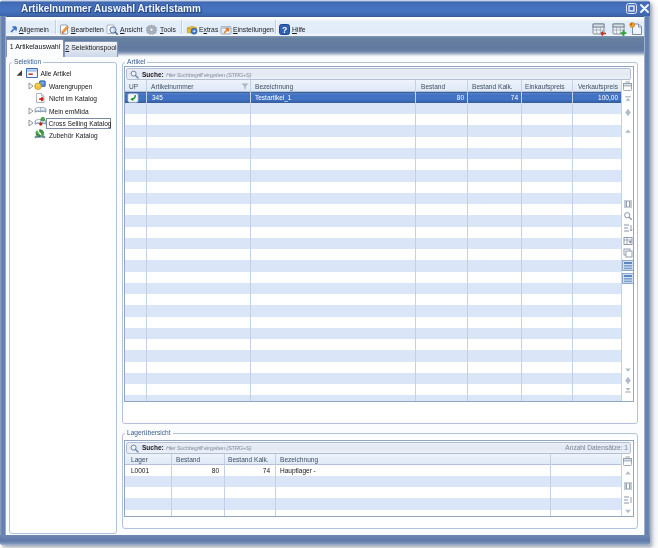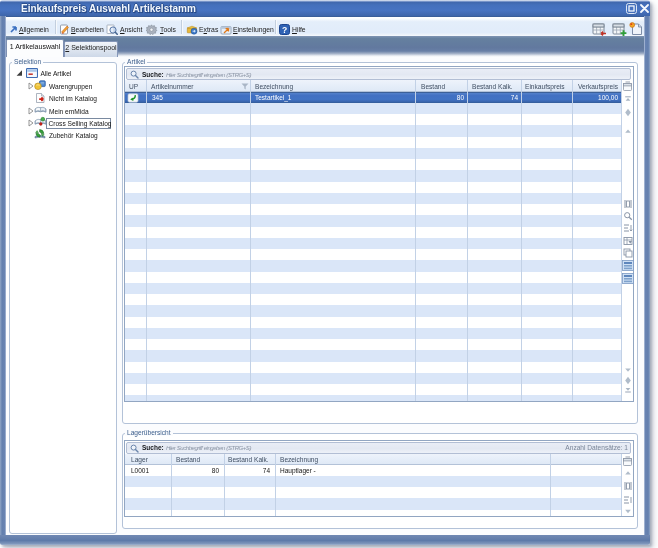--- a/index.html
+++ b/index.html
@@ -40,21 +40,21 @@
 .hcell{position:absolute;font-size:6.6px;color:#404f63;white-space:nowrap;}
 .vline{position:absolute;width:1px;background:#c2d1e6;}
 .cellw{position:absolute;font-size:6.5px;color:#fff;white-space:nowrap;}
 .cellb{position:absolute;font-size:6.5px;color:#141414;white-space:nowrap;}
 .rnum{text-align:right;}
 .stripicons{position:absolute;background:#fff;}
 </style></head>
 <body>
 <div id="win"></div>
 <div id="titlebar"></div>
-<div id="title">Einkaufspreis Auswahl Artikelstamm</div>
+<div id="title">Artikelnummer Auswahl Artikelstamm</div>
 
 <svg class="abs" style="left:626px;top:3px" width="11" height="11" viewBox="0 0 11 11">
     <rect x="0.5" y="0.5" width="10" height="10" rx="2" fill="none" stroke="#dce6f4" stroke-width="1"></rect>
     <rect x="3" y="3" width="5" height="5" fill="none" stroke="#f2f6fc" stroke-width="1.3"></rect>
   </svg>
 <svg class="abs" style="left:640px;top:4px" width="9" height="9" viewBox="0 0 9 9">
     <path d="M1 1 L8 8 M8 1 L1 8" stroke="#f4f8fd" stroke-width="1.8" stroke-linecap="round"></path>
   </svg>
 <div id="frameL"></div>
 <div id="frameR"></div>

